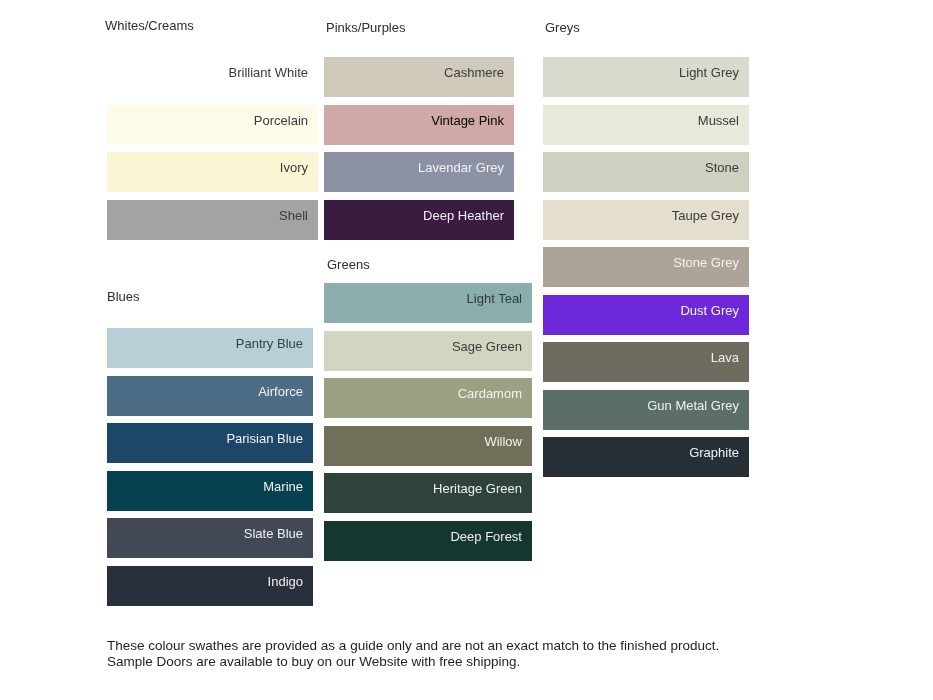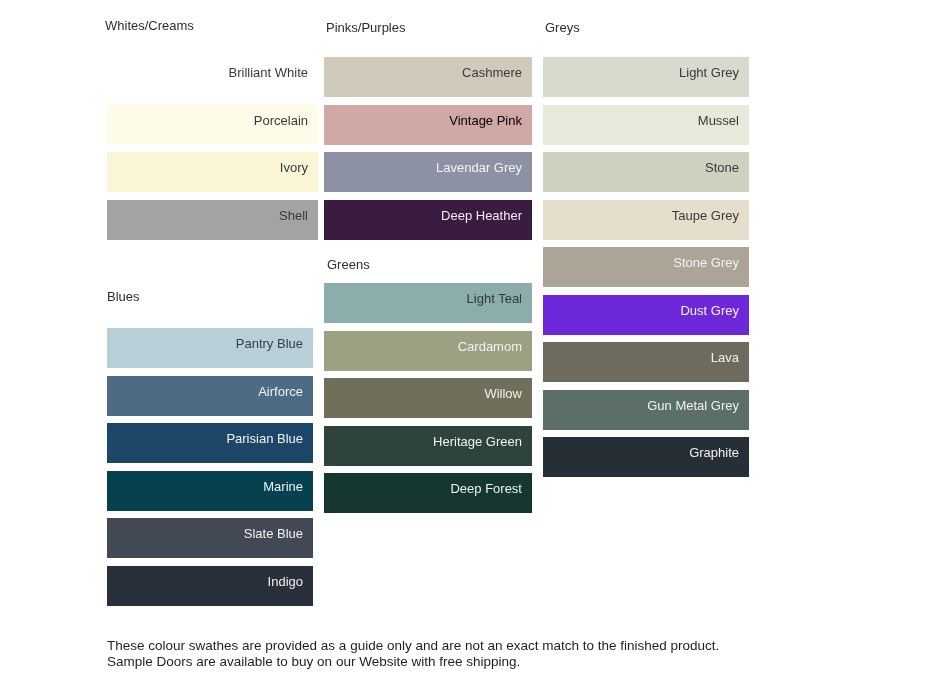--- a/index.html
+++ b/index.html
@@ -61,29 +61,30 @@
       <div class="section-title" style="left: 107px; top: 289px;">Blues</div>
       <div class="swatch-column" style="left: 107px; top: 328px; width: 206px;">
         <div class="swatch" style="background: rgb(185, 207, 215);"><span class="swatch-label" style="color: rgb(51, 66, 74);">Pantry Blue</span></div>
         <div class="swatch" style="background: rgb(76, 107, 132);"><span class="swatch-label" style="color: rgb(242, 244, 246);">Airforce</span></div>
         <div class="swatch" style="background: rgb(29, 71, 105);"><span class="swatch-label" style="color: rgb(240, 243, 246);">Parisian Blue</span></div>
         <div class="swatch" style="background: rgb(7, 64, 79);"><span class="swatch-label" style="color: rgb(238, 243, 244);">Marine</span></div>
         <div class="swatch" style="background: rgb(66, 73, 85);"><span class="swatch-label" style="color: rgb(241, 242, 243);">Slate Blue</span></div>
         <div class="swatch" style="background: rgb(42, 48, 59);"><span class="swatch-label" style="color: rgb(240, 241, 242);">Indigo</span></div>
       </div>
       <div class="section-title" style="left: 326px; top: 20px;">Pinks/Purples</div>
-      <div class="swatch-column" style="left: 324px; top: 57px; width: 208px;">
+      <div class="swatch-column" style="left: 324px; top: 57px; width: 190px;">
         <div class="swatch" style="background: rgb(208, 202, 187);"><span class="swatch-label" style="color: rgb(58, 58, 58);">Cashmere</span></div>
         <div class="swatch" style="background: rgb(208, 169, 166);"><span class="swatch-label" style="color: #000000;">Vintage Pink</span></div>
         <div class="swatch" style="background: rgb(140, 146, 164);"><span class="swatch-label" style="color: rgb(244, 244, 246);">Lavendar Grey</span></div>
         <div class="swatch" style="background: rgb(58, 28, 65);"><span class="swatch-label" style="color: rgb(241, 237, 242);">Deep Heather</span></div>
       </div>
       <div class="section-title" style="left: 327px; top: 257px;">Greens</div>
       <div class="swatch-column" style="left: 324px; top: 283px; width: 208px;">
         <div class="swatch" style="background: rgb(139, 173, 171);"><span class="swatch-label" style="color: rgb(47, 59, 58);">Light Teal</span></div>
+        <div class="swatch" style="background: rgb(209, 214, 193);"><span class="swatch-label" style="color: rgb(58, 58, 58);">Sage Green</span></div>
         <div class="swatch" style="background: rgb(155, 161, 131);"><span class="swatch-label" style="color: rgb(242, 243, 238);">Cardamom</span></div>
         <div class="swatch" style="background: rgb(113, 110, 90);"><span class="swatch-label" style="color: rgb(242, 242, 239);">Willow</span></div>
         <div class="swatch" style="background: rgb(46, 68, 58);"><span class="swatch-label" style="color: rgb(239, 242, 240);">Heritage Green</span></div>
         <div class="swatch" style="background: rgb(22, 54, 48);"><span class="swatch-label" style="color: rgb(237, 241, 240);">Deep Forest</span></div>
       </div>
       <div class="section-title" style="left: 545px; top: 20px;">Greys</div>
       <div class="swatch-column" style="left: 543px; top: 57px; width: 206px;">
         <div class="swatch" style="background: rgb(217, 218, 206);"><span class="swatch-label" style="color: rgb(58, 58, 58);">Light Grey</span></div>
         <div class="swatch" style="background: rgb(231, 233, 218);"><span class="swatch-label" style="color: rgb(58, 58, 58);">Mussel</span></div>
         <div class="swatch" style="background: rgb(205, 209, 192);"><span class="swatch-label" style="color: rgb(58, 58, 58);">Stone</span></div>

